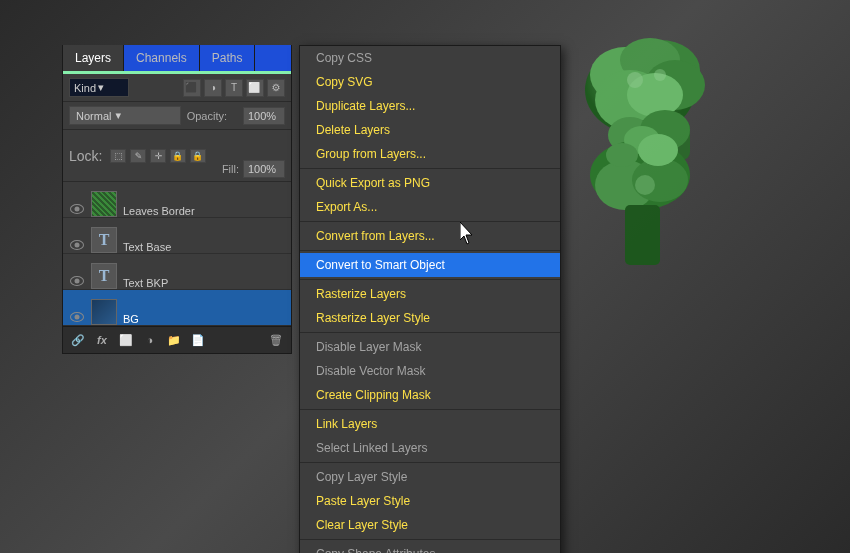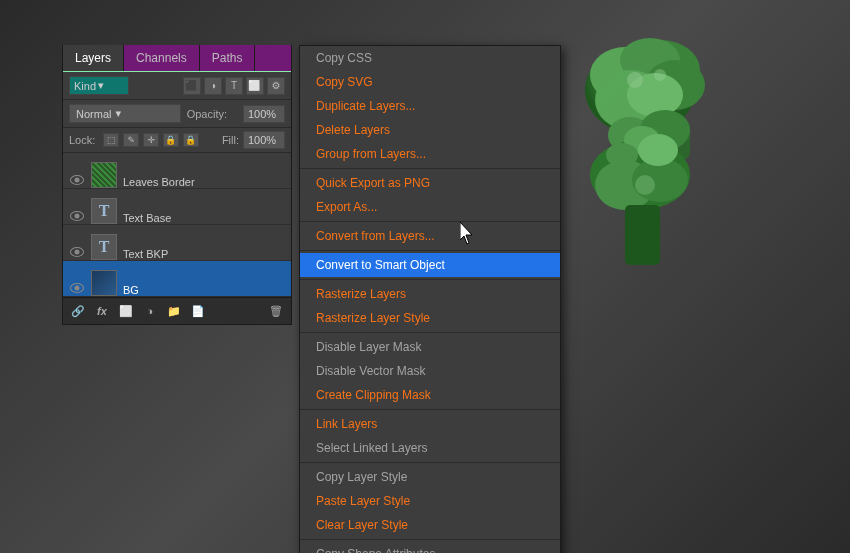--- a/index.html
+++ b/index.html
@@ -27,22 +27,22 @@
       top: 45px;
       left: 62px;
       width: 230px;
       background: #3c3c3c;
       border: 1px solid #1a1a1a;
       border-top: none;
     }
 
     .panel-tabs {
       display: flex;
-      background: #701a75;
-      border-bottom: 1px solid #86efac;
+      background: #1d4ed8;
+      border-bottom: 3px solid #86efac;
     }
 
     .panel-tab {
       padding: 6px 12px;
       font-size: 12px;
       color: #bbb;
       cursor: pointer;
       border-right: 1px solid #1a1a1a;
     }
 
@@ -54,21 +54,21 @@
     .panel-search {
       display: flex;
       align-items: center;
       padding: 4px 6px;
       background: #3c3c3c;
       border-bottom: 1px solid #2a2a2a;
       gap: 4px;
     }
 
     .search-type {
-      background: #0f766e;
+      background: #0f172a;
       border: 1px solid #444;
       color: #ccc;
       font-size: 11px;
       padding: 2px 4px;
       display: flex;
       align-items: center;
       gap: 2px;
       min-width: 60px;
     }
 
@@ -136,21 +136,21 @@
     .lock-row {
       display: flex;
       align-items: center;
       padding: 3px 6px;
       background: #3c3c3c;
       border-bottom: 1px solid #2a2a2a;
       gap: 4px;
     }
 
     .lock-label {
-      font-size: 11px;
+      font-size: 14px;
       color: #aaa;
       margin-right: 4px;
     }
 
     .lock-icon {
       width: 16px;
       height: 14px;
       background: #555;
       border: 1px solid #444;
       display: flex;
@@ -159,20 +159,21 @@
       font-size: 9px;
       color: #bbb;
       cursor: pointer;
     }
 
     .fill-section {
       display: flex;
       align-items: center;
       gap: 4px;
       margin-left: auto;
+      margin-top: 27px;
     }
 
     .fill-label {
       font-size: 11px;
       color: #aaa;
     }
 
     .fill-val {
       background: #555;
       border: 1px solid #444;
@@ -285,21 +286,21 @@
       width: 262px;
       background: #3d3d3d;
       border: 1px solid #1a1a1a;
       box-shadow: 3px 3px 10px rgba(0,0,0,0.6);
       z-index: 100;
     }
 
     .menu-item {
       padding: 5px 16px;
       font-size: 12px;
-      color: #f97316;
+      color: #fde047;
       cursor: pointer;
       white-space: nowrap;
     }
 
     .menu-item.highlighted {
       background: #2273e8;
       color: #fff;
     }
 
     .menu-item.disabled {

